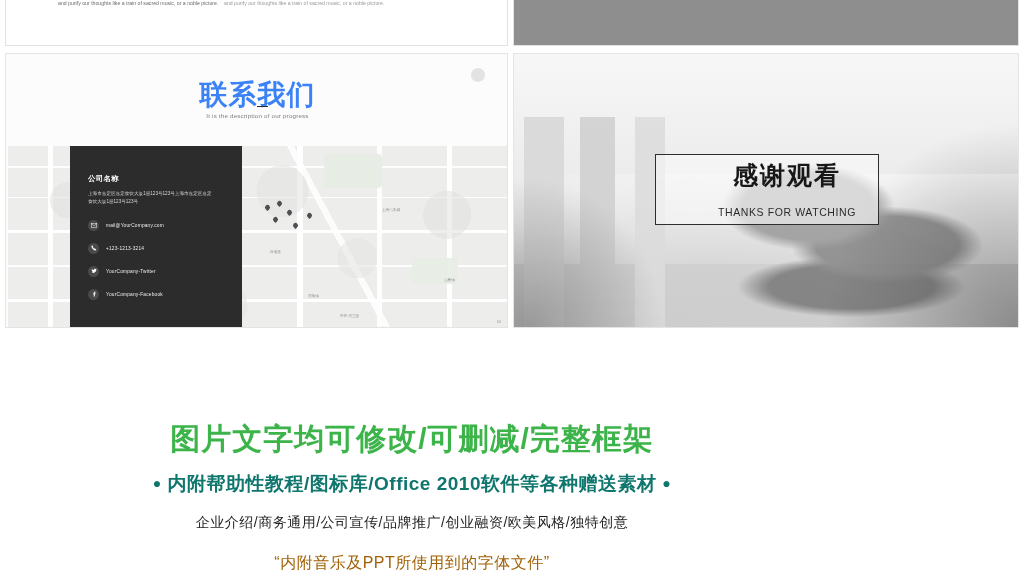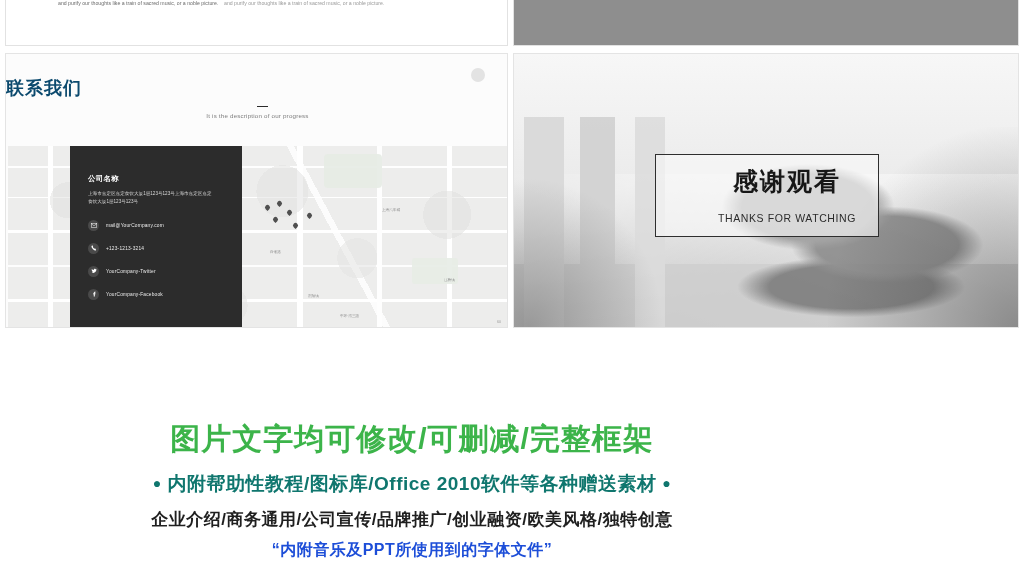--- a/index.html
+++ b/index.html
@@ -67,23 +67,24 @@
     width: 503px; height: 275px;
     background: #fcfcfc;
     border: 1px solid #e4e4e4;
     box-sizing: border-box;
     overflow: hidden;
   }
   .bl-title {
     position: absolute;
     left: 0; top: 22px;
     width: 503px;
-    font-size: 18px;
+    text-align: center;
+    font-size: 28px;
     font-weight: bold;
-    color: #0c4a6e;
+    color: #3b82f6;
     letter-spacing: 1px;
   }
   .bl-divider {
     position: absolute;
     left: 251px; top: 52px;
     width: 11px; height: 1px;
     background: #2b2b2b;
   }
   .bl-sub {
     position: absolute;
@@ -276,21 +277,21 @@
     background: radial-gradient(ellipse at 10% 100%, rgba(80,80,80,.45), rgba(80,80,80,0) 70%);
   }
   .br-darkr {
     position: absolute;
     right: 0; bottom: 0; width: 190px; height: 200px;
     background: radial-gradient(ellipse at 100% 100%, rgba(70,70,70,.5), rgba(70,70,70,0) 72%);
   }
   .thanks-box {
     position: absolute;
     left: 141px; top: 100px;
-    width: 224px; height: 83px;
+    width: 224px; height: 71px;
     border: 1px solid #2e2e2e;
     background: rgba(248,248,248,.62);
     box-sizing: border-box;
     display: flex;
     flex-direction: column;
     align-items: center;
     justify-content: center;
     padding-left: 40px;
   }
   .thanks-cn {
@@ -322,31 +323,31 @@
     line-height: 1.25;
   }
   .promo-l2 {
     font-size: 19px;
     font-weight: bold;
     color: #0f766e;
     margin-top: 13px;
     letter-spacing: .5px;
   }
   .promo-l3 {
-    font-size: 17px;
-    font-weight: bold;
+    font-size: 14px;
+    font-weight: normal;
     color: #1f1f1f;
-    margin-top: 11px;
+    margin-top: 17px;
     letter-spacing: .5px;
   }
   .promo-l4 {
     font-size: 16px;
-    font-weight: bold;
-    color: #1d4ed8;
-    margin-top: 9px;
+    font-weight: normal;
+    color: #a16207;
+    margin-top: 21px;
     letter-spacing: .5px;
   }
   .bullet { font-size: 14px; vertical-align: 2px; }
 </style>
 </head>
 <body>
 
 <div class="slides-area">
 
   <div class="slide-tl">

